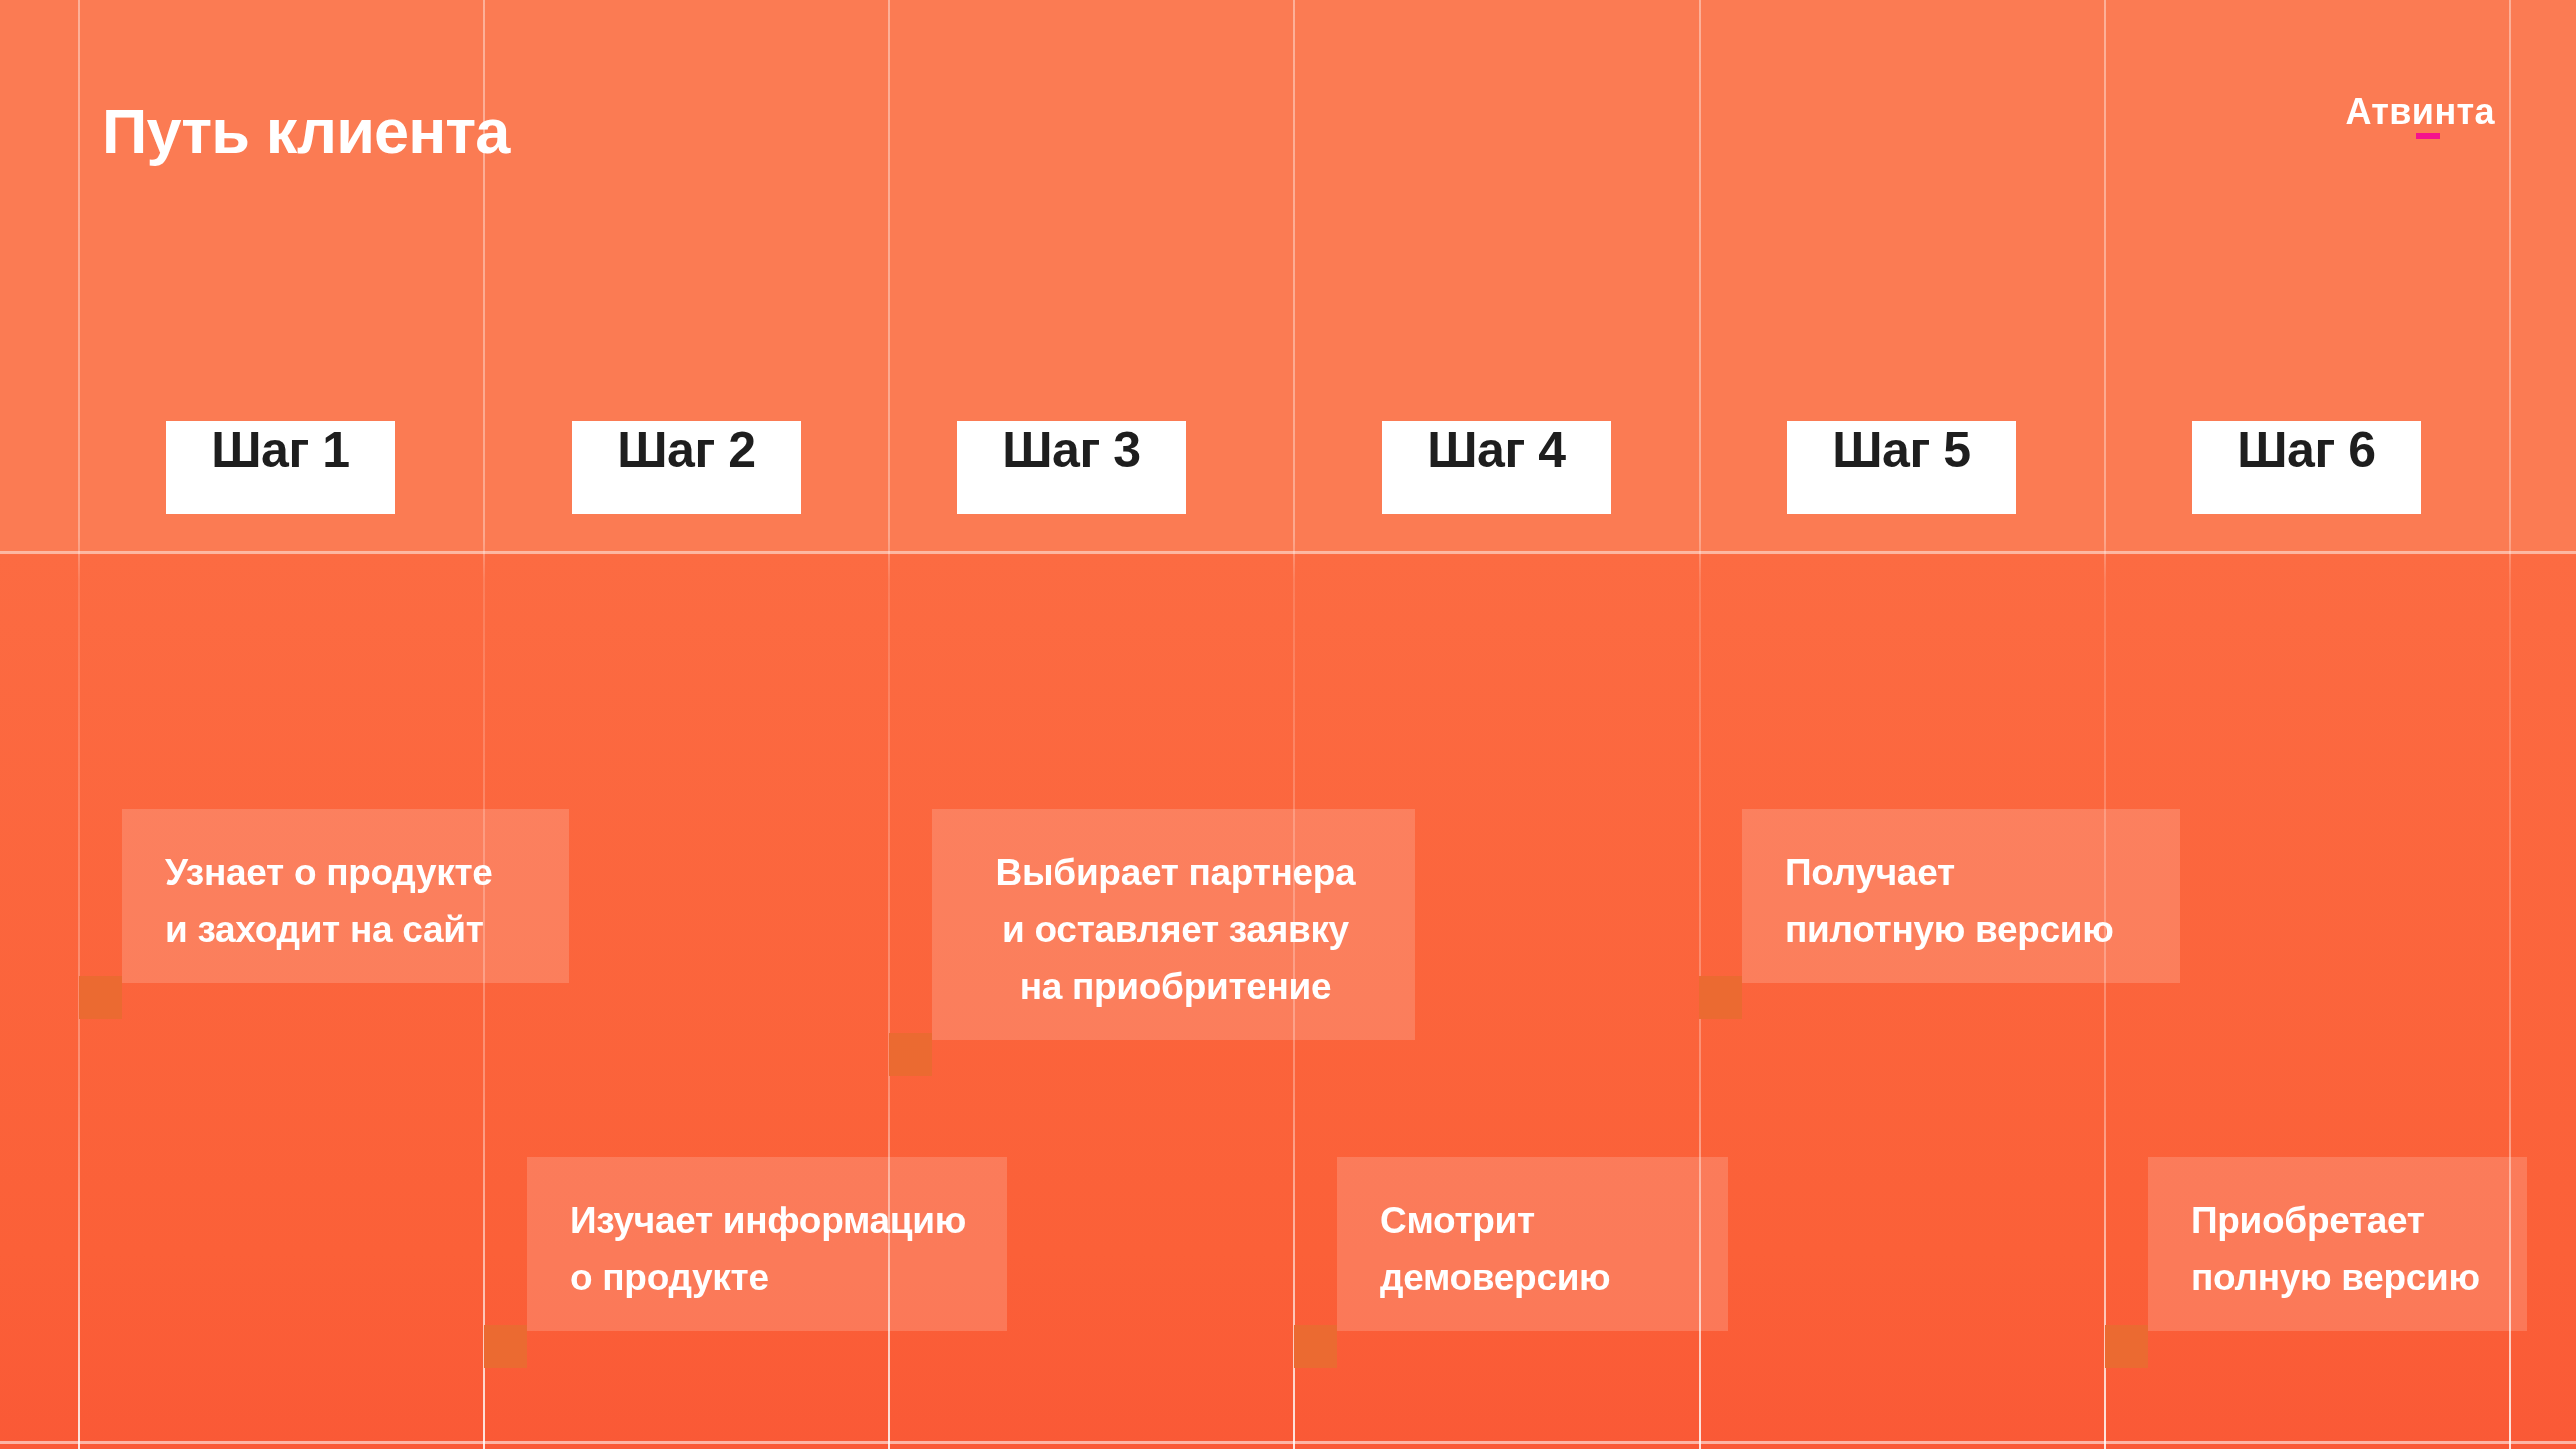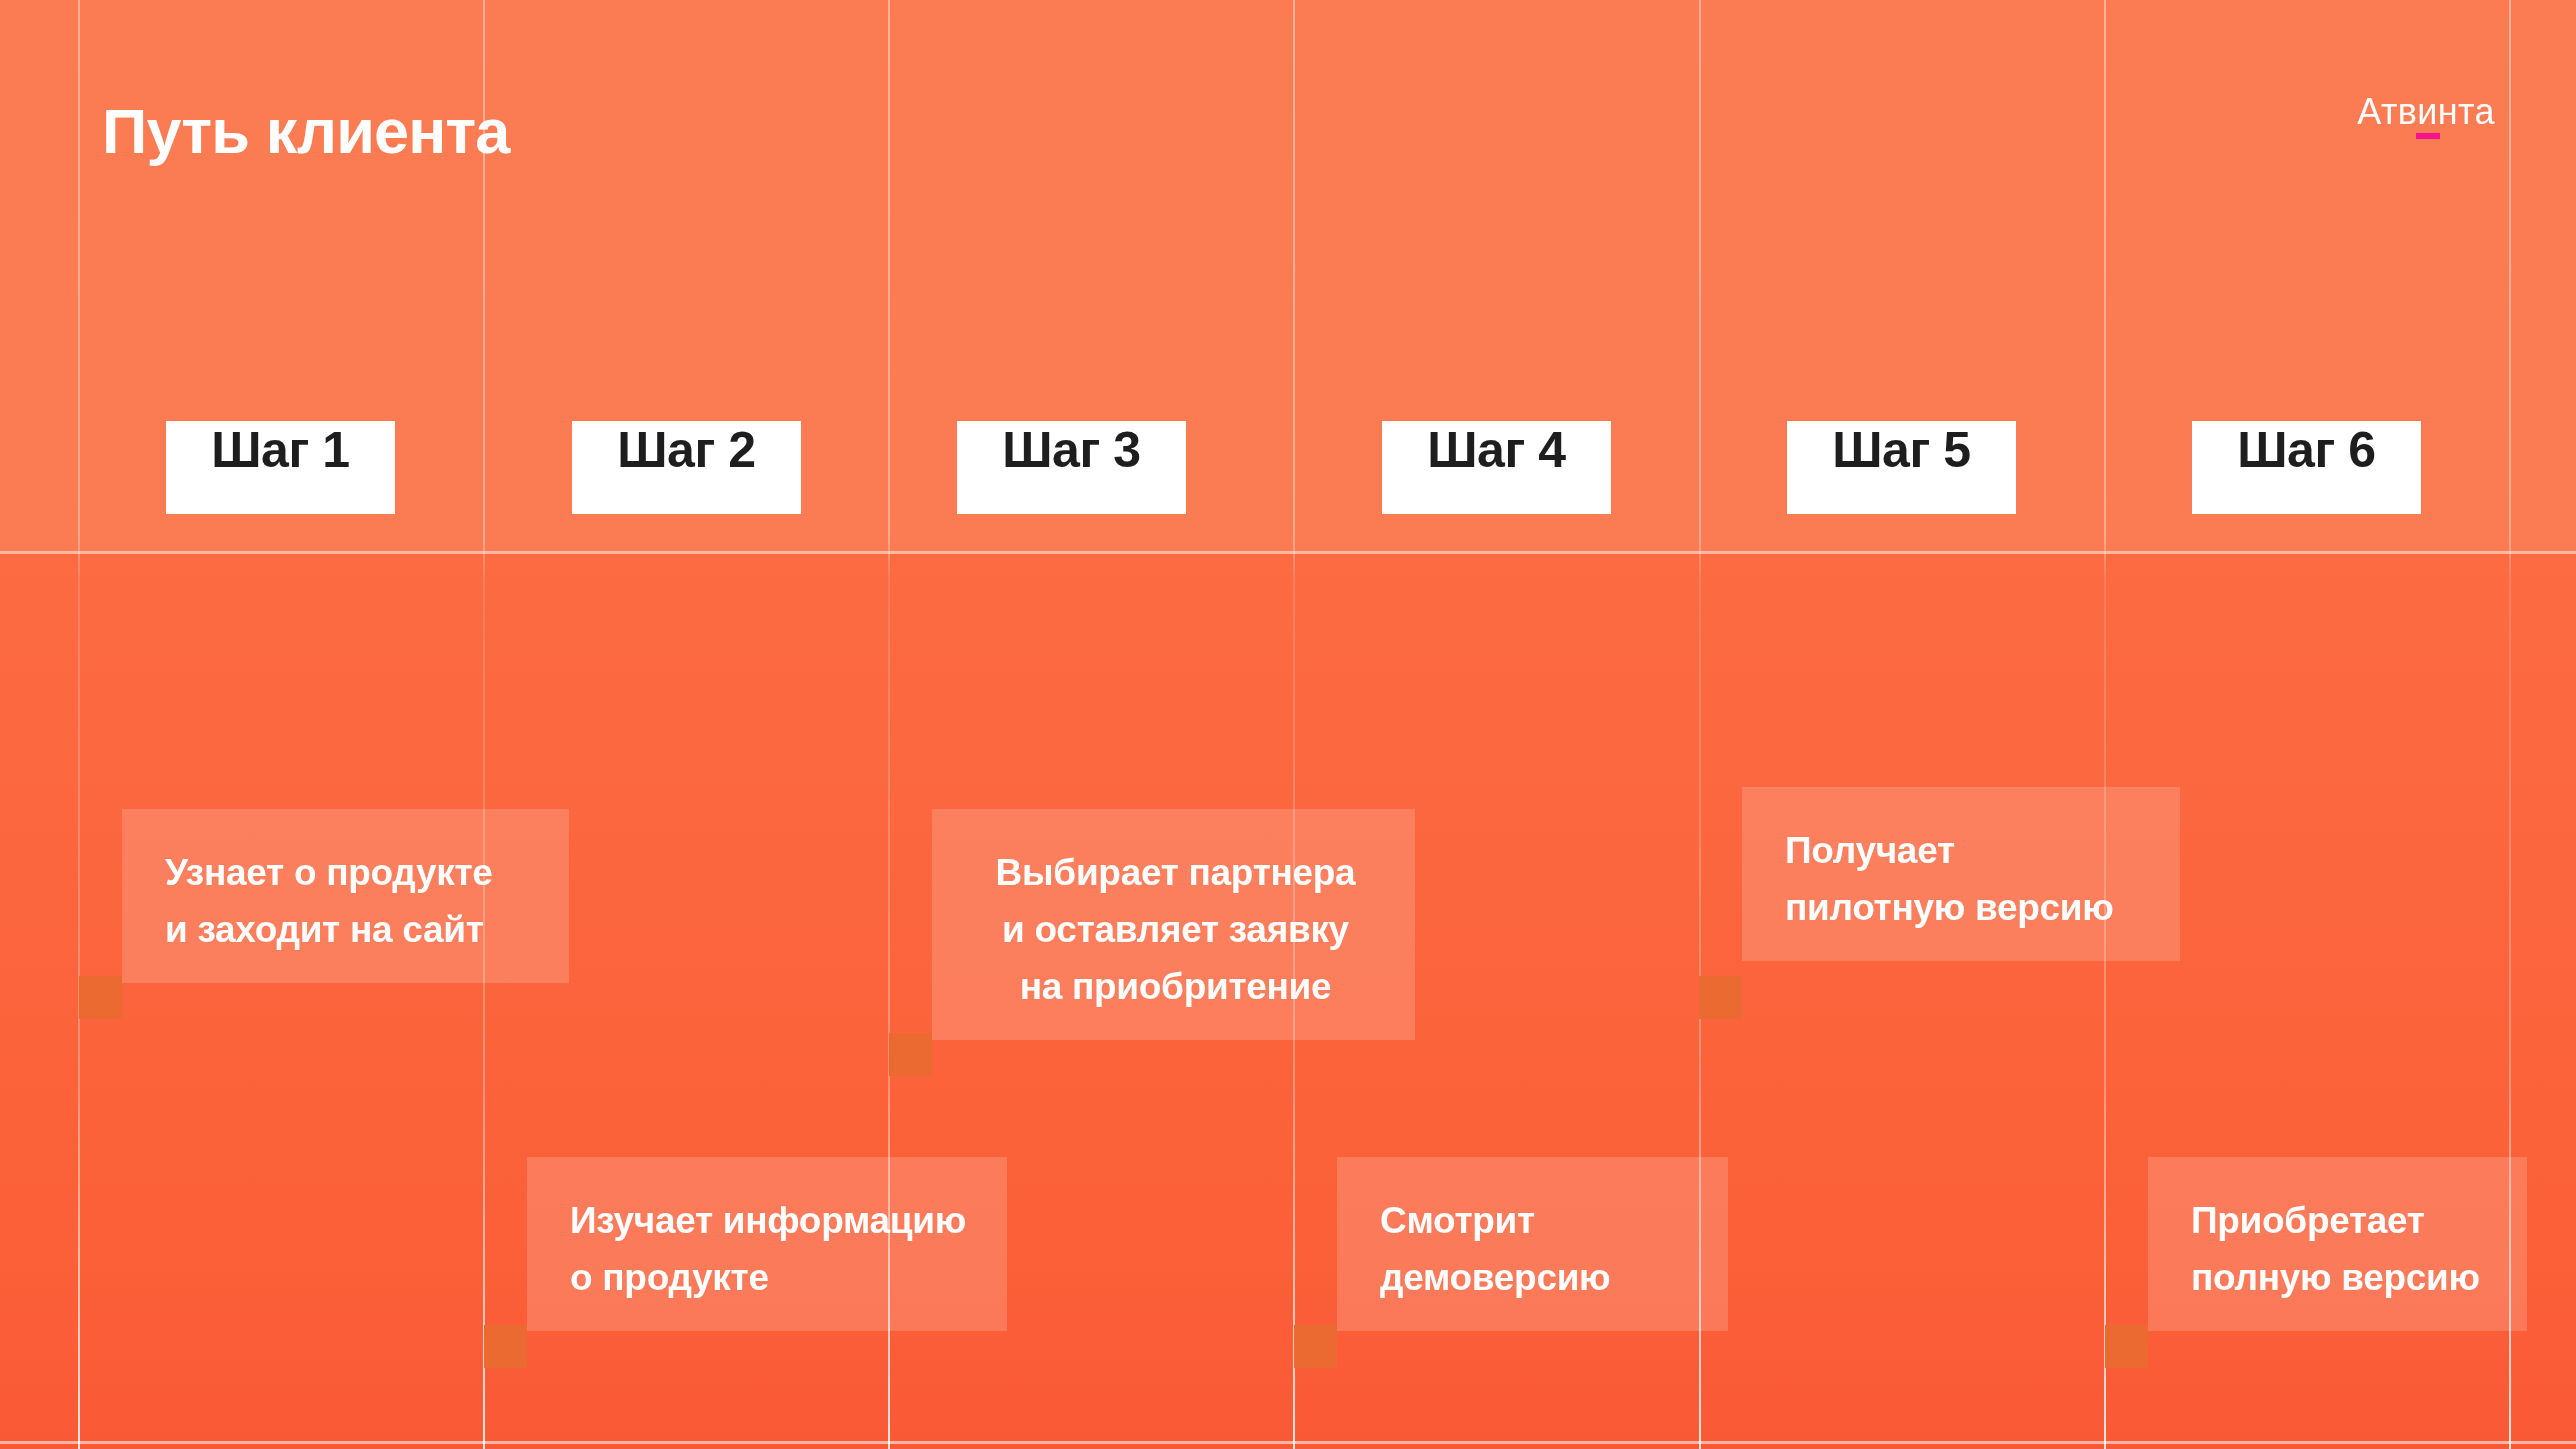--- a/index.html
+++ b/index.html
@@ -32,21 +32,21 @@
     position:absolute;left:0;right:0;top:1441px;height:2.7px;
     background:rgba(255,255,255,0.55);
   }
   .title{
     position:absolute;left:102px;top:97px;
     color:#ffffff;font-size:63px;font-weight:700;
     letter-spacing:-0.9px;line-height:1.1;
   }
   .brand{
     position:absolute;top:91px;right:81px;
-    color:#ffffff;font-size:36px;font-weight:400;
+    color:#ffffff;font-size:36px;font-weight:700;
     letter-spacing:0.4px;
   }
   .brand-accent{
     position:absolute;top:133px;right:136px;
     width:24px;height:6.3px;background:#F5128D;
   }
   .step{
     position:absolute;top:421px;width:229px;height:93px;
     background:#ffffff;
     display:flex;justify-content:center;
@@ -60,21 +60,21 @@
     background:rgba(255,255,255,0.17);
     color:#ffffff;font-size:37px;font-weight:700;
     letter-spacing:-0.3px;line-height:57px;
     padding:35px 39px 25px 43px;
     white-space:pre-line;
   }
   .n1{left:122px; top:809px; width:447px;}
   .n2{left:527px; top:1157px;width:480px;}
   .n3{left:932px;top:809px; width:483px;text-align:center;}
   .n4{left:1337px;top:1157px;width:391px;}
-  .n5{left:1742px;top:787px; width:438px;}
+  .n5{left:1742px;top:809px; width:438px;}
   .n6{left:2148px;top:1157px;width:379px;}
   .square{
     position:absolute;width:43px;height:43px;
     background:#EB6A31;
   }
   .s1{left:79px;  top:976px}
   .s2{left:484px; top:1325px}
   .s3{left:889px; top:1033px}
   .s4{left:1294px;top:1325px}
   .s5{left:1699px;top:976px}

